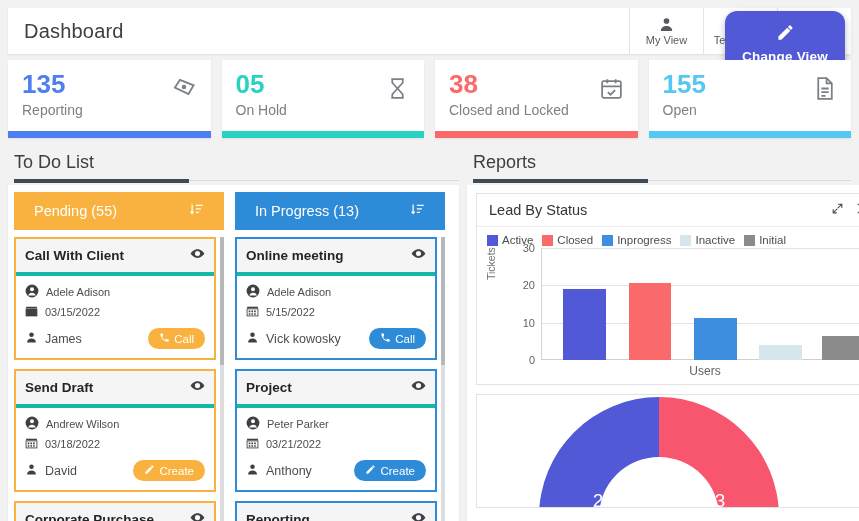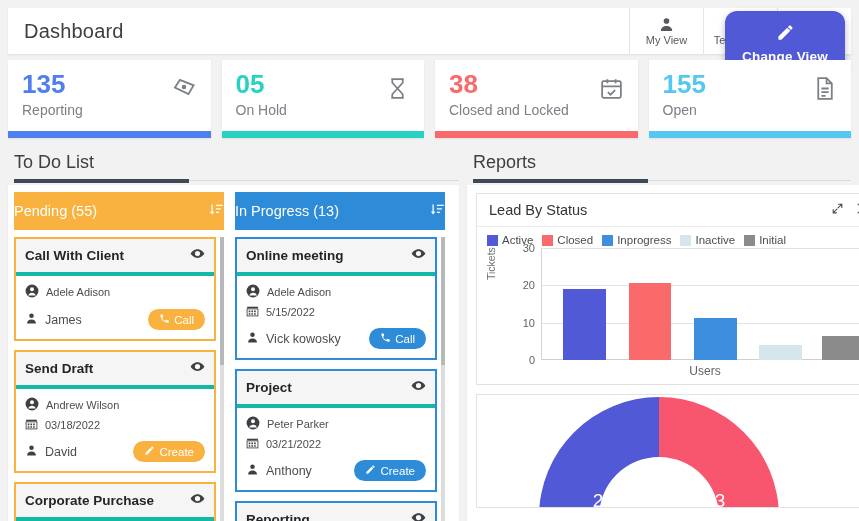--- a/index.html
+++ b/index.html
@@ -61,21 +61,21 @@
 
   
   .todo-wrap {
     position: absolute; left: 8px; top: 185px; width: 451px; height: 336px;
     background: #fff; box-shadow: 0 1px 2px rgba(0,0,0,.07);
     display: flex; gap: 11px; padding: 7px 6px 0 6px; overflow: hidden;
   }
   .todo-col { width: 210px; display: flex; flex-direction: column; }
   .col-head {
     height: 38px; display: flex; align-items: center; justify-content: space-between;
-    padding: 0 0; color: #fff; font-size: 14.5px; flex: none;
+    padding: 0 20px; color: #fff; font-size: 14.5px; flex: none;
   }
   .col-head.pending { background: #f9b23f; }
   .col-head.inprogress { background: #2e8bd8; }
   .col-body {
     flex: 1; overflow: hidden; position: relative; padding-top: 7px;
     padding-right: 8px;
   }
   .col-scroll {
     position: absolute; right: 0; top: 7px; width: 4px; bottom: 0;
     background: #dddddd;
@@ -259,20 +259,29 @@
           <div class="task-body">
             <div class="meta">
               <span>
                 <svg width="14" height="14" viewBox="0 0 24 24" fill="#3d4044">
                     <circle cx="12" cy="12" r="11"></circle>
                     <circle cx="12" cy="9" r="3.4" fill="#fff"></circle>
                     <path d="M5.5 19.5c1-3 3.6-4.6 6.5-4.6s5.5 1.6 6.5 4.6z" fill="#fff"></path>
                   </svg>
               </span>
               <span>Adele Adison</span>
+            </div>
+            <div class="meta">
+              <span>
+                <svg width="13" height="13" viewBox="0 0 24 24" fill="#3d4044">
+                    <path d="M2 5h20v3H2zM2 9h20v13H2zm3 3h3v3H5zm5 0h3v3h-3zm5 0h3v3h-3zM5 17h3v3H5zm5 0h3v3h-3zm5 0h3v3h-3z" fill="#3d4044"></path>
+                    <rect x="2" y="9" width="20" height="13" fill="none" stroke="#3d4044" stroke-width="1.6"></rect>
+                  </svg>
+              </span>
+              <span>03/15/2022</span>
             </div>
             <div class="task-foot">
               <span class="assignee">
                 <span>
                   <svg width="13" height="13" viewBox="0 0 24 24" fill="#3d4044">
                       <circle cx="12" cy="7" r="4.2"></circle>
                       <path d="M3.8 21c0-4.3 3.7-7 8.2-7s8.2 2.7 8.2 7z"></path>
                     </svg>
                 </span>
                 <span>James</span>

